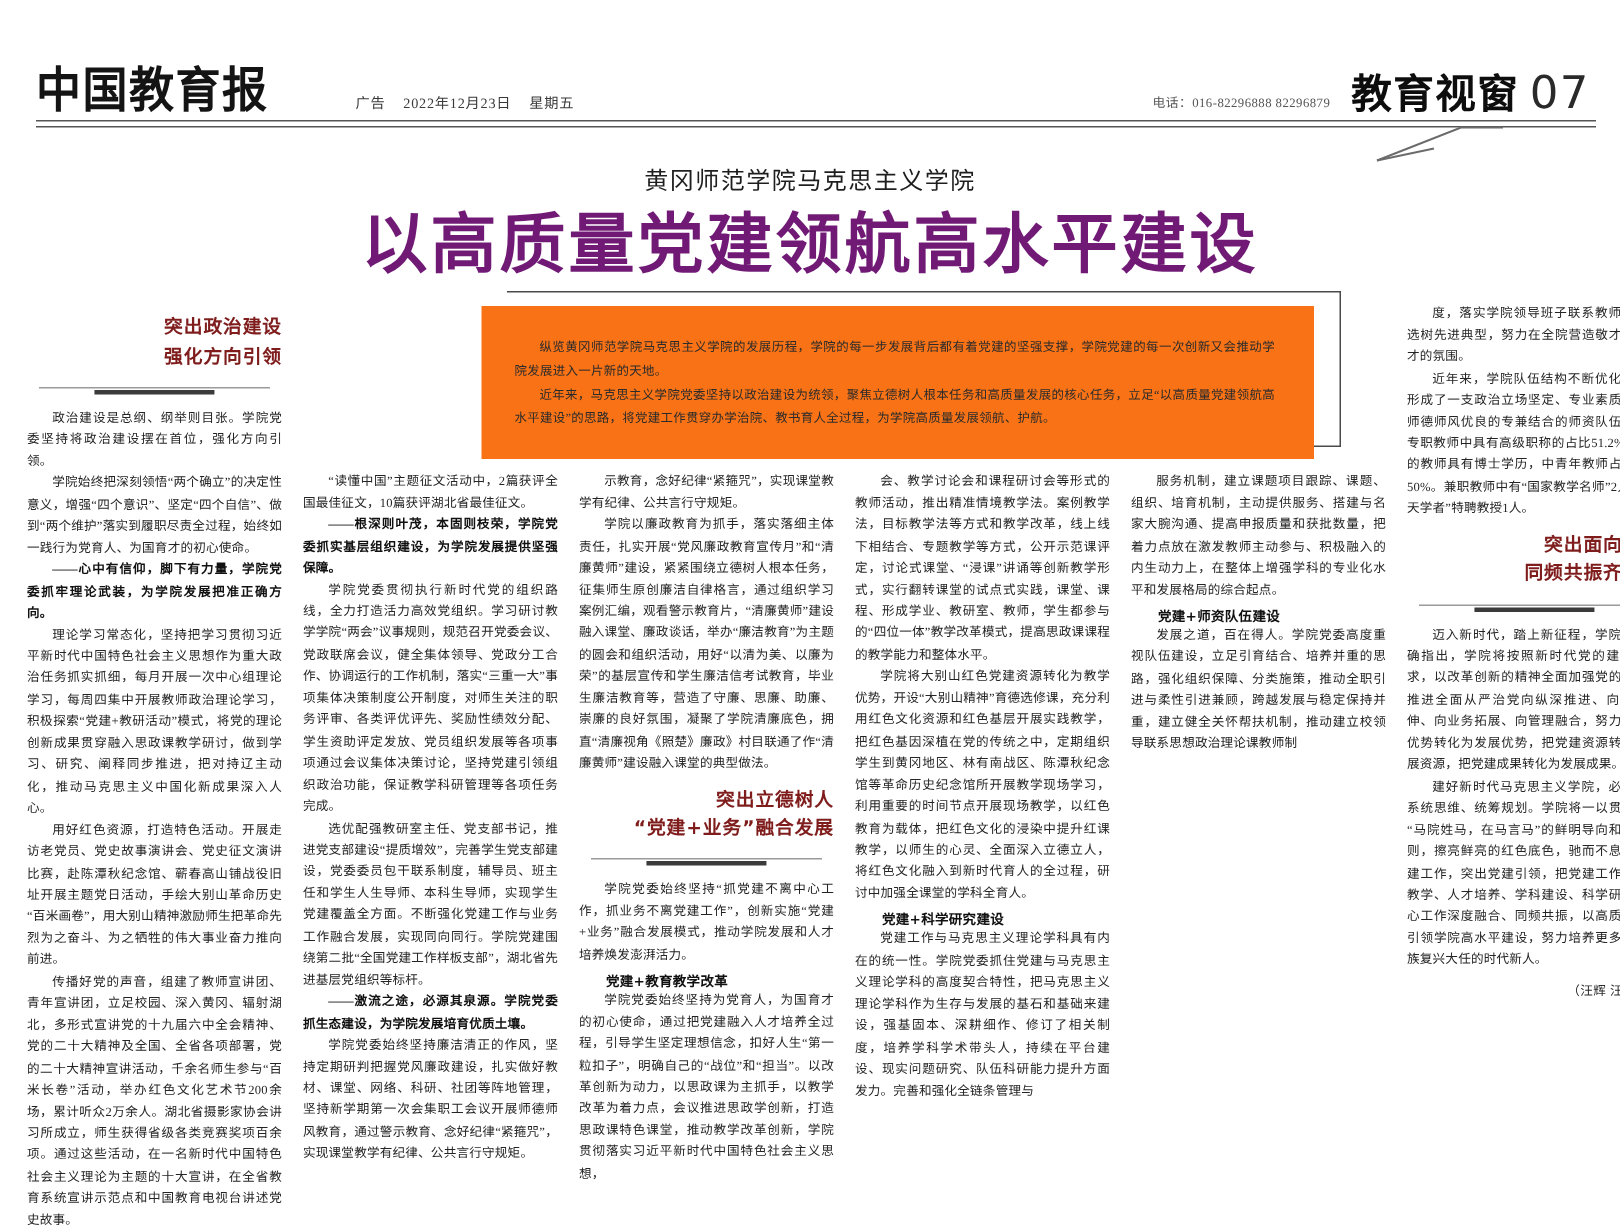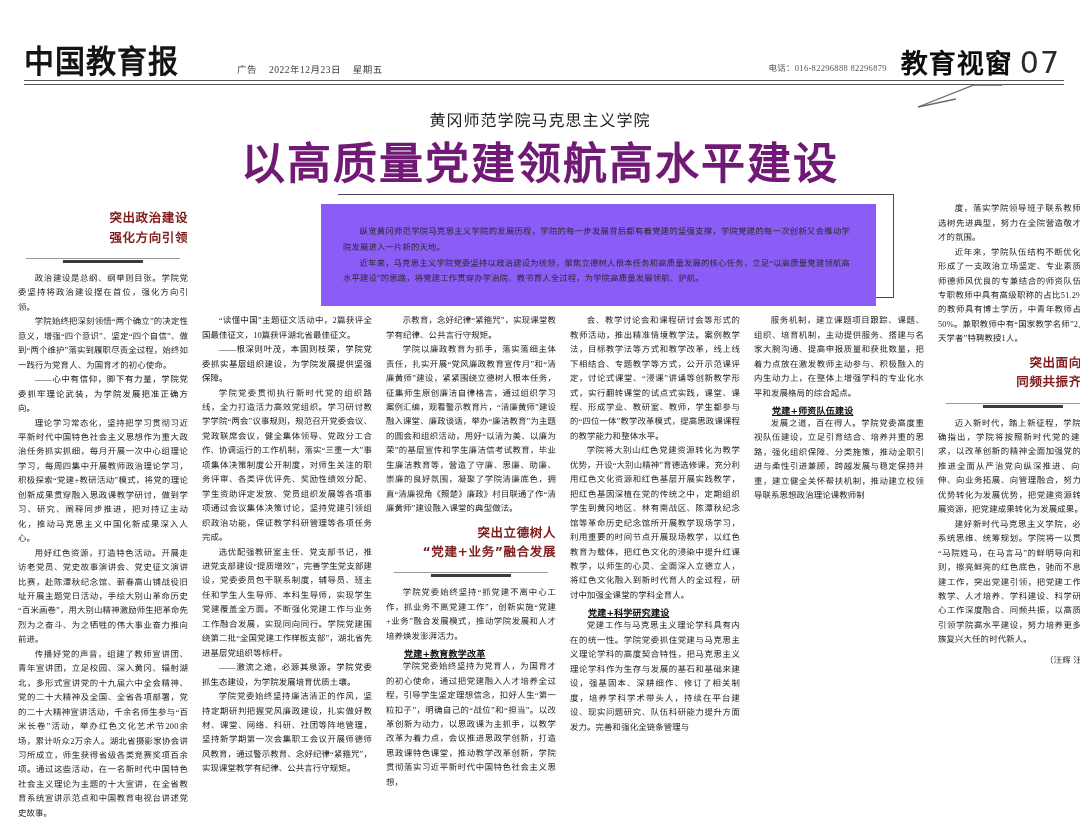--- a/index.html
+++ b/index.html
@@ -98,21 +98,21 @@
     padding:0 2px;
     margin-top:4px;
   }
   .col{position:relative;}
 
   
   .lead-box{
     position:absolute;
     left:305px;top:2px;
     width:555px;height:102px;
-    background:#8b5cf6;
+    background:#f97316;
     box-sizing:border-box;
     padding:20px 26px 10px 22px;
     z-index:2;
   }
   .lead-box-frame{
     position:absolute;
     left:322px;top:-8px;
     width:555px;height:102px;
     border-top:1.5px solid #4a4a4a;
     border-right:1.5px solid #4a4a4a;
@@ -153,32 +153,31 @@
     font-size:8.4px;
     line-height:1.72;
     color:#242424;
     margin:0;
     text-indent:2em;
     text-align:justify;
     letter-spacing:.15px;
     font-family:"Liberation Serif","DejaVu Serif",serif;
   }
   p.tx.lead-em{
-    font-weight:normal;
+    font-weight:bold;
     color:#111;
   }
   h4.sub{
     font-size:9px;
     font-weight:bold;
     margin:3px 0 0;
     text-indent:2em;
     color:#111;
     font-family:"DejaVu Sans","Liberation Sans",sans-serif;
     letter-spacing:.2px;
-    text-decoration:underline;
   }
   .byline{
     text-align:right;
     font-size:8.4px;
     color:#2b2b2b;
     margin-top:5px;
     letter-spacing:.3px;
   }
   .spacer-lead{height:112px;}
 </style>

